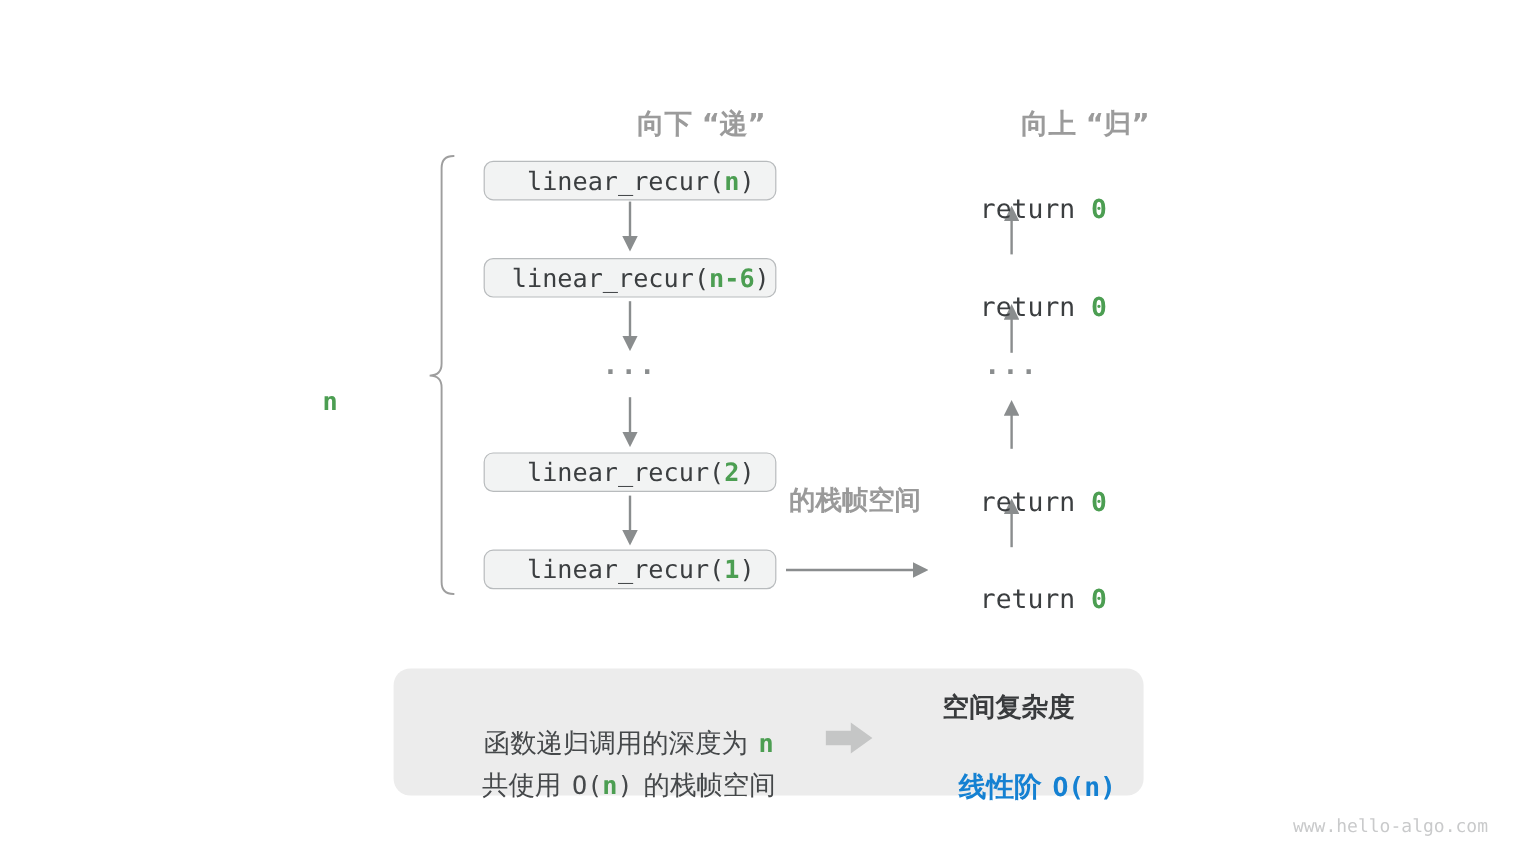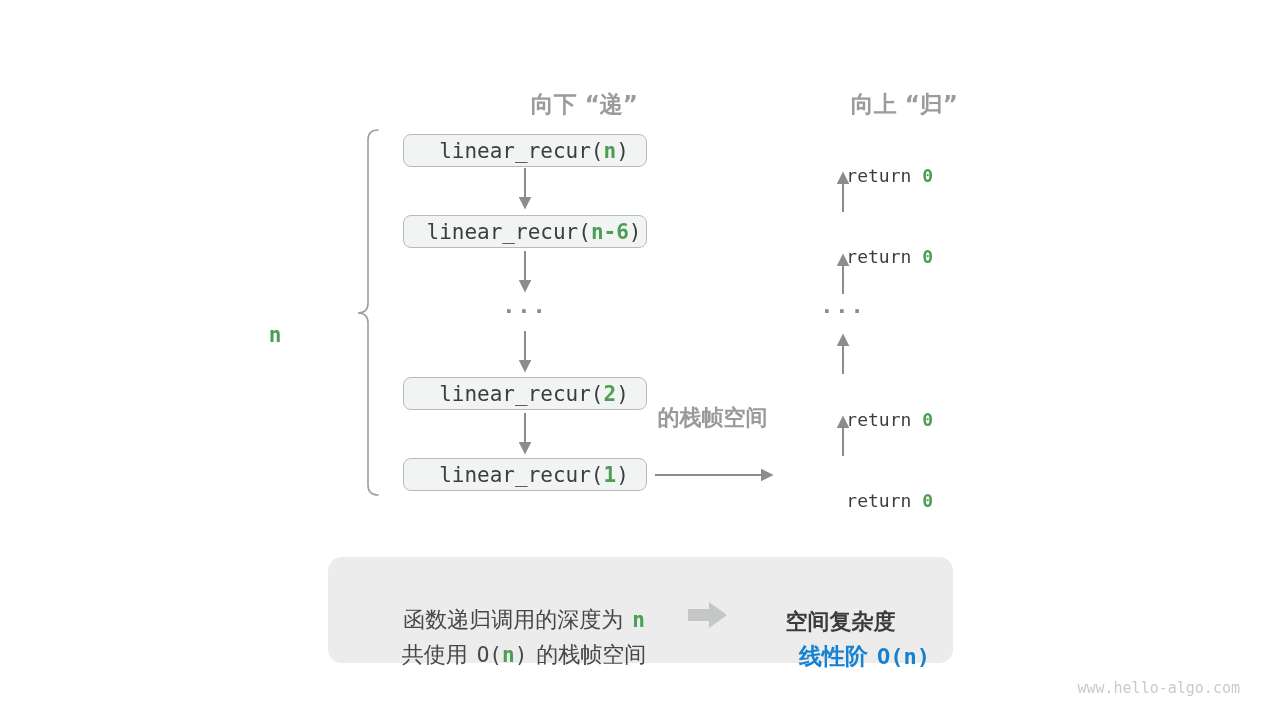--- a/index.html
+++ b/index.html
@@ -48,22 +48,22 @@
   .box-1 { top: 134px; }
   .box-2 { top: 215px; }
   .box-3 { top: 377px; }
   .box-4 { top: 458px; }
   .green-code { color: #4c9e52; font-weight: 700; }
 
   
   .return-label {
     left: 753px; width: 180px;
     font-family: "DejaVu Sans Mono", "Liberation Mono", monospace;
-    font-size: 18px; color: #3b3e40;
-    text-align: right; line-height: 26px; white-space: pre;
+    font-size: 22px; color: #3b3e40;
+    text-align: center; line-height: 26px; white-space: pre;
   }
   .ret-1 { top: 137px; }
   .ret-2 { top: 218px; }
   .ret-3 { top: 381px; }
   .ret-4 { top: 462px; }
 
   
   .ellipsis {
     font-family: "DejaVu Sans Mono", "Liberation Mono", monospace;
     font-size: 22px; font-weight: 700; color: #8a8d8e;
@@ -94,21 +94,21 @@
   }
   .s-line1 { left: 10px; top: 21px; width: 330px; }
   .s-line2 { left: 10px; top: 56px; width: 330px; }
   .mono-inline {
     font-family: "DejaVu Sans Mono", "Liberation Mono", monospace;
     font-size: 21px;
   }
   .s-title {
     position: absolute; left: 405px; top: 20px; width: 215px;
     font-size: 22px; font-weight: 700; color: #393b3d;
-    text-align: center; line-height: 28px; margin-top: 31px;
+    text-align: center; line-height: 28px;
   }
   .s-result {
     position: absolute; left: 405px; top: 57px; width: 215px;
     font-size: 23px; font-weight: 700; color: #1581d2;
     text-align: center; line-height: 28px; white-space: pre;
   }
   .s-result .mono-inline { font-weight: 700; font-size: 22px; }
   .sp { display: inline-block; width: 9px; }
 
   

